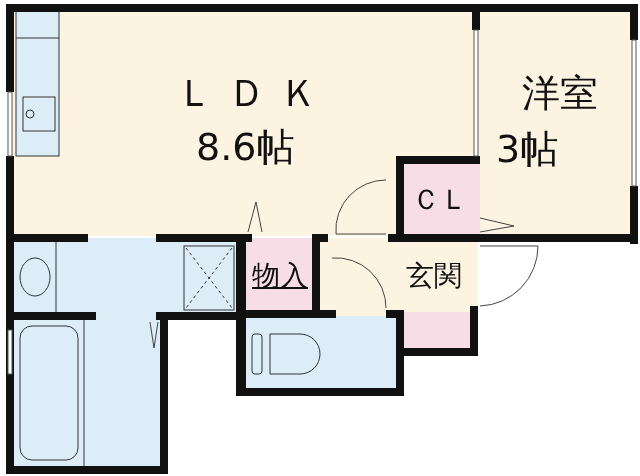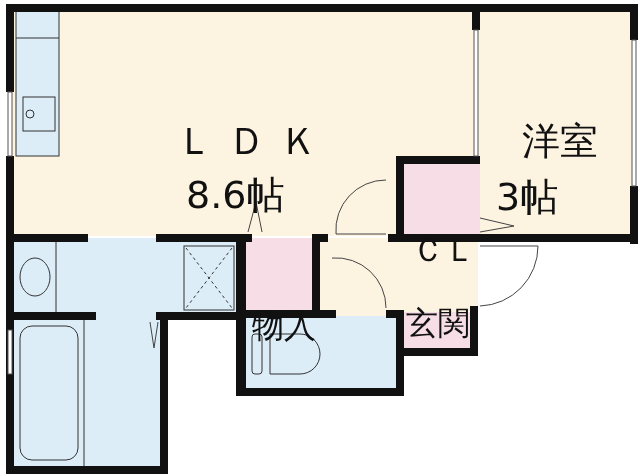--- a/index.html
+++ b/index.html
@@ -1,20 +1,20 @@
 <!DOCTYPE html>
 <html><head>
 <meta charset="utf-8">
 <style>
   html, body { margin:0; padding:0; background:#ffffff; }
   body { width:640px; height:476px; position:relative; overflow:hidden; font-family:"DejaVu Sans","Liberation Sans",sans-serif; }
   svg.plan { position:absolute; left:0; top:0; }
-  .label { position:absolute; color:#111; text-align:center; line-height:1; white-space:nowrap;margin-top:48px; }
+  .label { position:absolute; color:#111; text-align:center; line-height:1; white-space:nowrap; }
   .big { font-size:38px; }
-  .mid { font-size:32px; }
+  .mid { font-size:28px; }
 </style>
 </head>
 <body>
 
 <svg class="plan" width="640" height="476" viewBox="0 0 640 476">
 
   <rect x="12" y="8" width="468" height="228" fill="#fdf3e1"></rect>
   <rect x="480" y="8" width="152" height="228" fill="#fdf3e1"></rect>
   <rect x="404" y="162" width="76" height="74" fill="#f7dde6"></rect>
   <rect x="12" y="238" width="230" height="78" fill="#dcedf8"></rect>
@@ -80,18 +80,18 @@
     <path d="M386 180 A50 50 0 0 0 336 234 L386 234"></path>
     <path d="M332 258 A50 50 0 0 1 386 308"></path>
     <path d="M480 246 L538 246 A60 60 0 0 1 480 306"></path>
     <path d="M248 232 L256 202 L262 232"></path>
     <path d="M150 322 L154 348 L158 322"></path>
     <path d="M480 218 L514 226 L480 232"></path>
   </g>
 </svg>
 
 <div class="label big" style="left:176px; top:74px; letter-spacing:14px;">ＬＤＫ</div>
-<div class="label big" style="left:186px; top:128px;">8.6帖</div>
+<div class="label big" style="left:196px; top:128px;">8.6帖</div>
 <div class="label big" style="left:522px; top:74px;">洋室</div>
 <div class="label big" style="left:496px; top:130px;">3帖</div>
 <div class="label mid" style="left:412px; top:186px;">ＣＬ</div>
-<div class="label mid" style="left:252px; top:262px;">物入</div>
-<div class="label mid" style="left:406px; top:262px;font-family:Liberation Mono, monospace;">玄関</div>
+<div class="label mid" style="left:252px; top:262px;text-decoration:underline;">物入</div>
+<div class="label mid" style="left:406px; top:262px;">玄関</div>
 
 </body></html>

